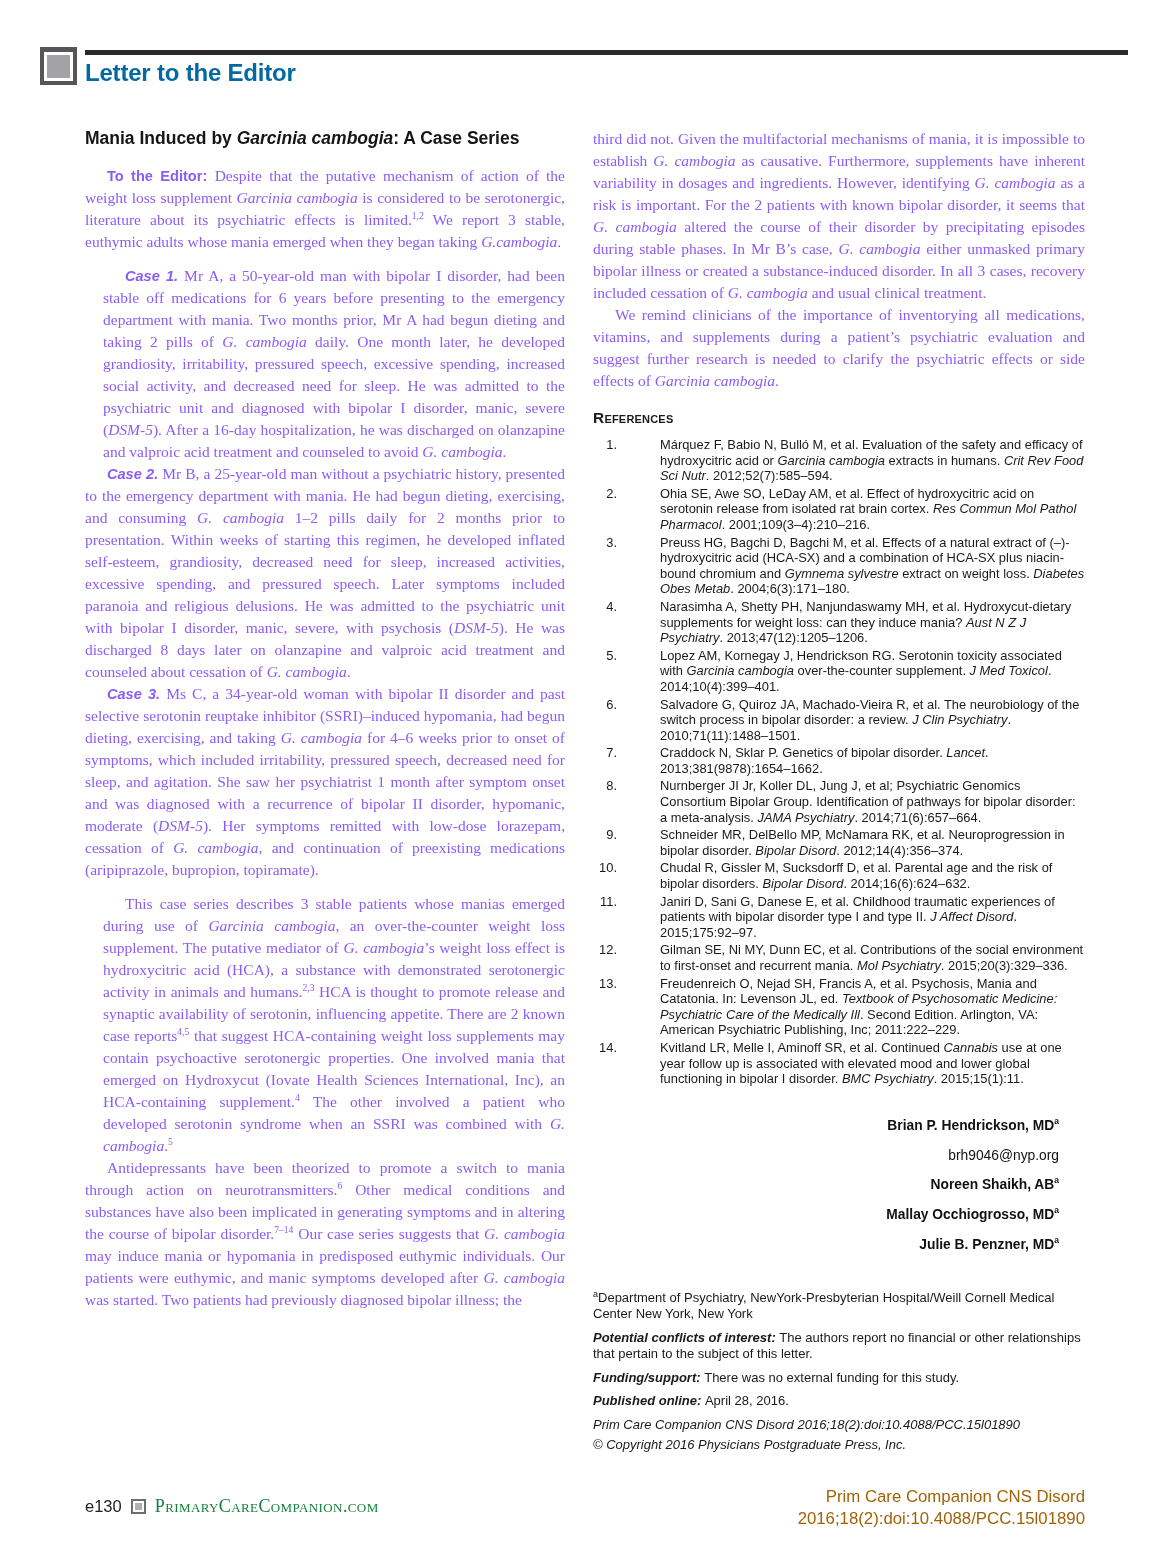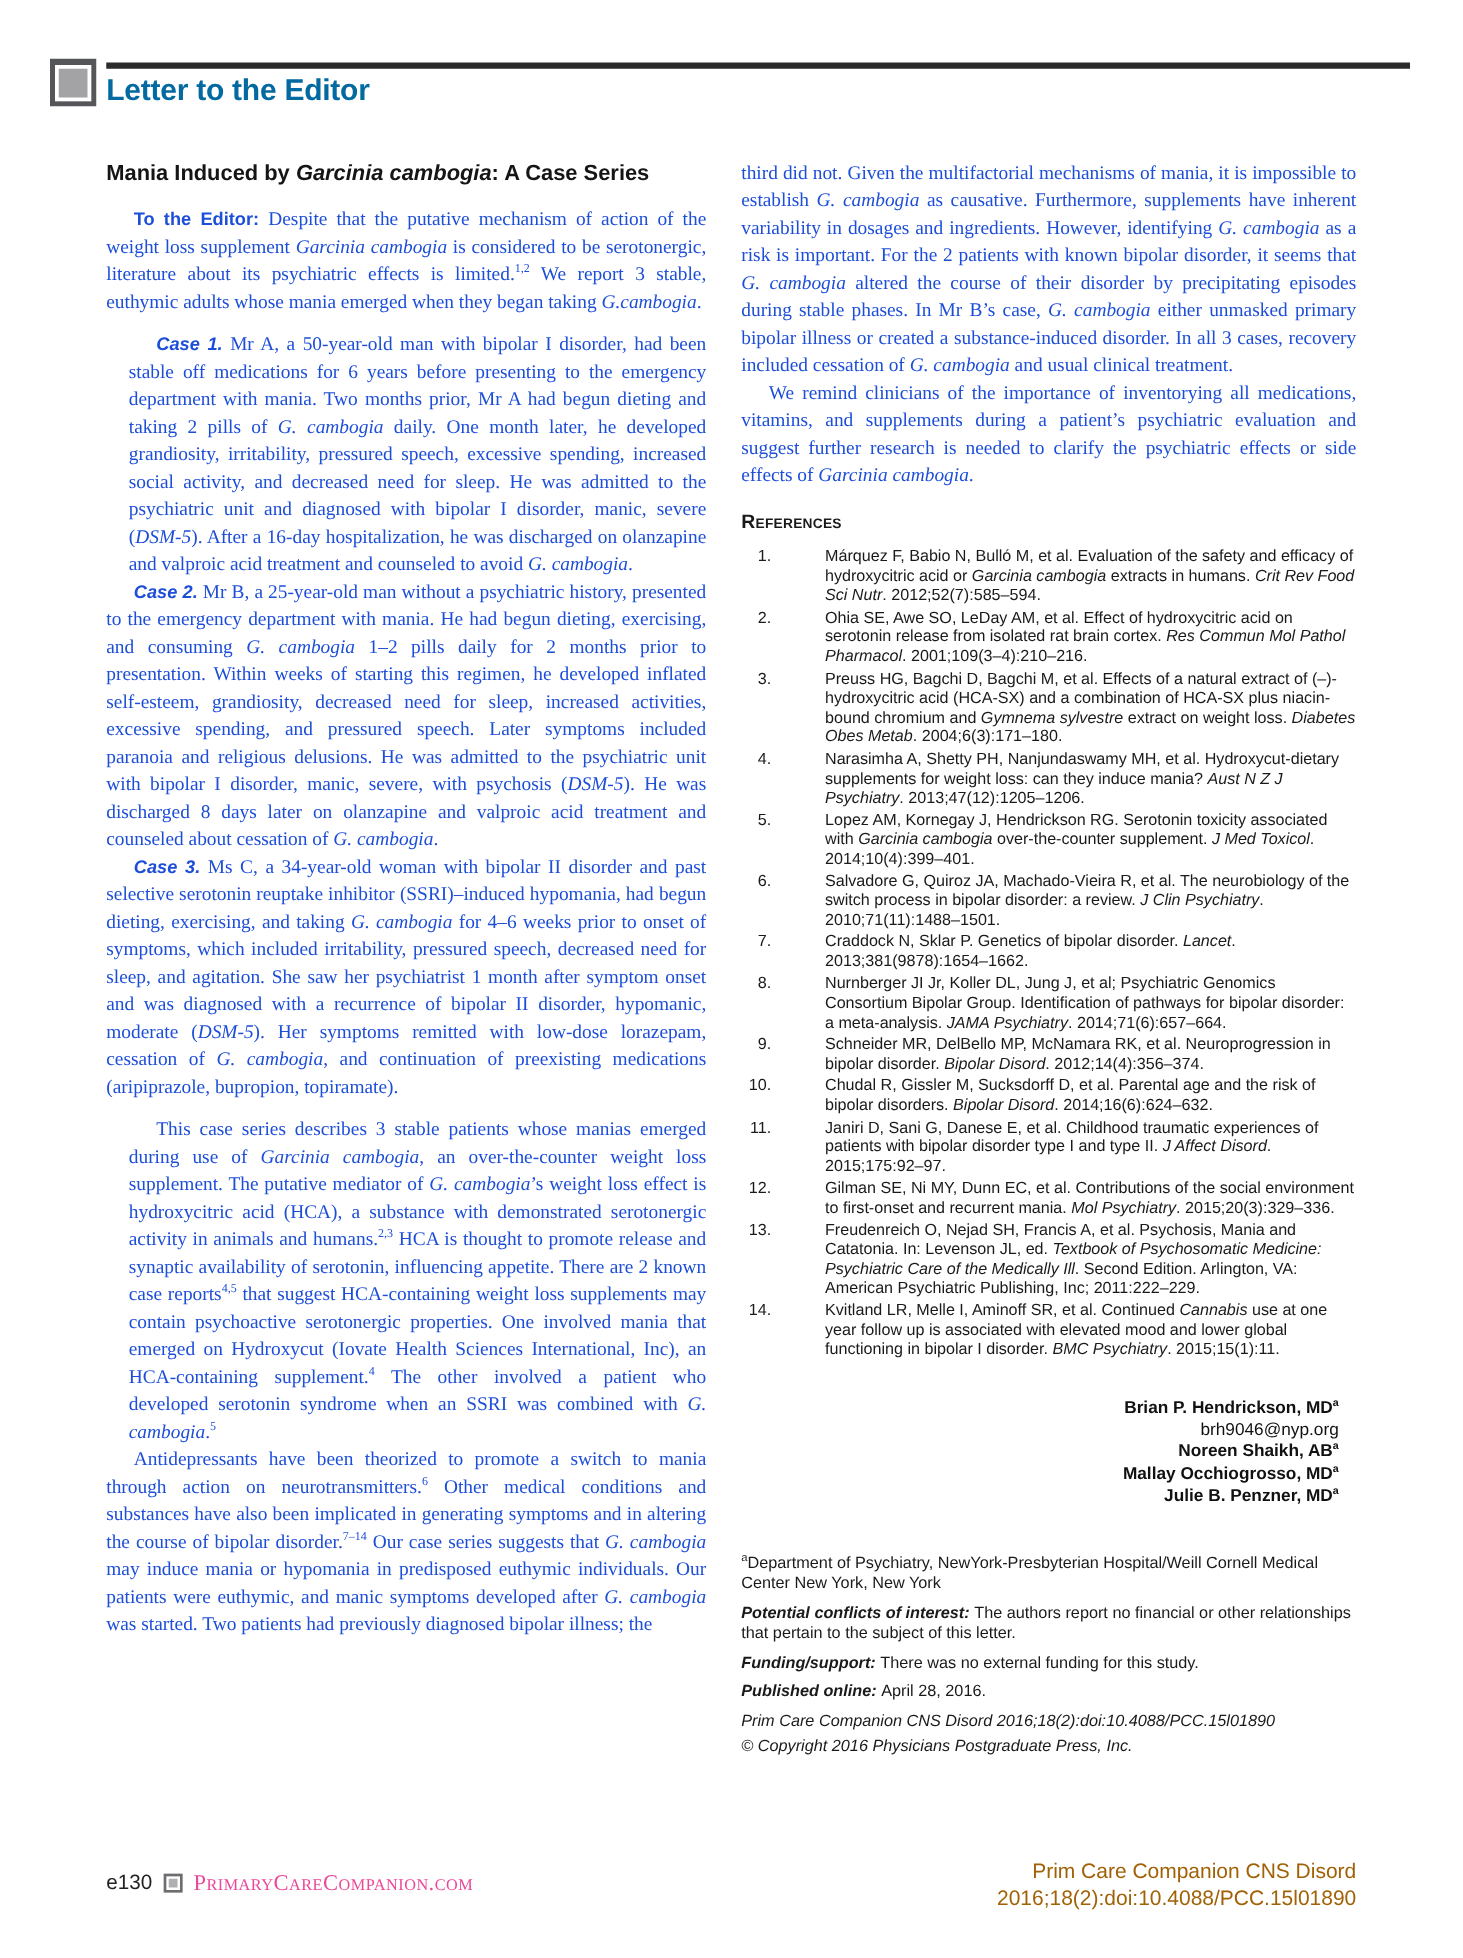--- a/index.html
+++ b/index.html
@@ -12,56 +12,56 @@
   .corner-icon .inner{width:23px;height:23px;background:#a3a3a5;border:3px solid #ffffff;}
   .header-rule{position:absolute;left:85px;right:42px;top:50px;height:5px;background:#2b2b2b;}
   .section-title{position:absolute;left:85px;top:59px;margin:0;
                  font:700 24px "Liberation Sans",sans-serif;color:#0369a1;letter-spacing:-0.2px;}
 
   
   .columns{position:absolute;left:85px;top:128px;width:1000px;
            display:grid;grid-template-columns:480px 492px;column-gap:28px;}
   .article-title{margin:0 0 16px 0;font:700 17.5px "Liberation Sans",sans-serif;color:#151515;}
 
-  .textflow p{margin:0;font:15.5px/22px "Liberation Serif",serif;text-align:justify;color:#1d4ed8;}
+  .textflow p{margin:0;font:15.5px/22px "Liberation Serif",serif;text-align:justify;color:#8b5cf6;}
   .textflow p.ind{text-indent:22px;}
   .textflow p.gap{margin-top:12px;margin-left:18px;}
   .textflow p .seg-b,.textflow p .seg-bi{font-size:0.94em;}
 
   .seg-i{font-style:italic;}
   .seg-b{font-family:"Liberation Sans",sans-serif;font-weight:700;}
   .seg-bi{font-family:"Liberation Sans",sans-serif;font-weight:700;font-style:italic;}
   sup{font-size:0.62em;line-height:0;vertical-align:super;}
 
   
   .refs-heading{margin:17px 0 10px 0;font:700 15.5px "Liberation Sans",sans-serif;
                 font-variant:small-caps;letter-spacing:0.2px;color:#1a1a1a;}
   .refs{list-style:none;margin:0;padding:0;font:12.9px/15.6px "Liberation Sans",sans-serif;color:#1a1a1a;}
   .refs li{display:flex;margin-bottom:2px;}
   .refs .num{width:24px;flex:none;text-align:right;margin-right:7px;}
   .refs .rtext{flex:1;text-align:left;margin-left:36px;}
 
   
   .authors{margin-top:30px;padding-right:14px;}
-  .authors p{margin:0;font:700 13.8px/17.8px "Liberation Sans",sans-serif;text-align:right;color:#111;}
+  .authors p{margin:12px;font:700 13.8px/17.8px "Liberation Sans",sans-serif;text-align:right;color:#111;}
   .authors p.email{font-weight:400;}
 
   
   .notes{margin-top:36px;}
   .notes p{margin:0 0 7px 0;font:13px/16.5px "Liberation Sans",sans-serif;text-align:left;color:#1a1a1a;}
   .notes p.citation{margin-bottom:4px;}
   .notes sup{font-size:9px;}
 
   
   .footer-left{position:absolute;left:85px;top:1496px;display:flex;align-items:center;gap:9px;
                font:16.5px "Liberation Sans",sans-serif;color:#222;}
   .footer-icon{width:15px;height:15px;flex:none;background:#b0b0b2;
                border:2px solid #6d6d70;box-shadow:inset 0 0 0 2px #ffffff;box-sizing:border-box;}
   .footer-site{font-family:"Liberation Serif",serif;font-variant:small-caps;font-size:18px;
-               letter-spacing:0.4px;color:#ec4899;text-align:right;}
+               letter-spacing:0.4px;color:#15803d;text-align:right;}
   .footer-right{position:absolute;right:85px;top:1486px;text-align:right;
                 font:16.8px/21.5px "Liberation Sans",sans-serif;color:#a16207;}
 </style>
 </head>
 <body>
 
 <div class="page">
 
   <span class="corner-icon">
     <span class="inner"></span>

